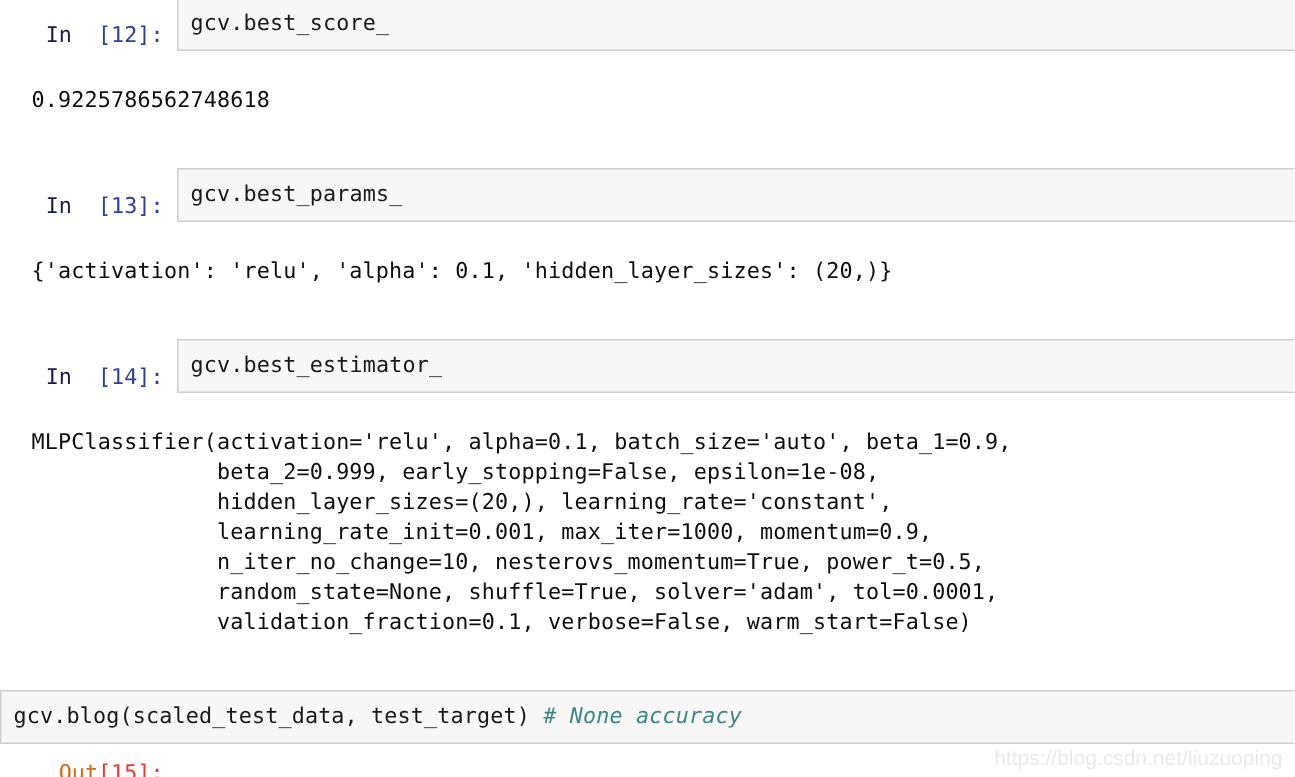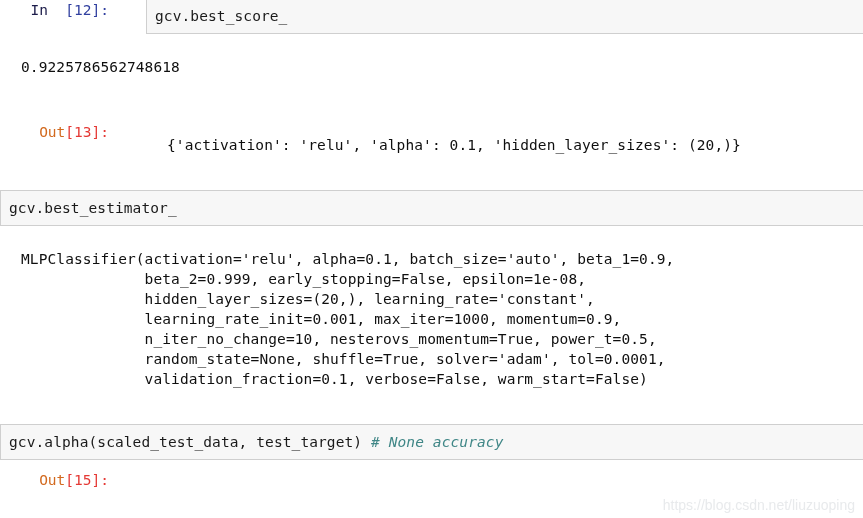--- a/index.html
+++ b/index.html
@@ -20,23 +20,22 @@
   #notebook {
     position: absolute;
     left: 0;
     top: 0;
     width: 863px;
   }
 
   
   .cell-row {
     display: flex;
-    align-items: flex-start;
+    align-items: flex-end;
     width: 100%;
-    gap: 28px;
   }
 
   
   .prompt {
     flex: 0 0 118px;
     width: 118px;
     box-sizing: border-box;
     text-align: right;
     padding-right: 9px;
     font-family: "DejaVu Sans Mono", "Liberation Mono", monospace;
@@ -141,31 +140,39 @@
   </div>
   <div class="gap-in-out"></div>
   <div class="cell-row">
     <div class="output-wrap">
       <pre class="output-text">0.9225786562748618</pre>
     </div>
   </div>
 
   <div class="gap-cells"></div>
 
-  <div class="gap-in-out"></div>
-  <div class="cell-row">
-    <div class="prompt prompt-out"><span>Out</span><span class="idx">[13]:</span></div>
+  <div class="cell-row row-in">
+    <div class="prompt prompt-in"><span>In  </span><span class="idx">[13]:</span></div>
+    <div class="input-wrap">
+      <div class="input-box">
+        <div class="code-line"><span>gcv.best_params_</span></div>
+      </div>
+    </div>
+  </div>
+  <div class="gap-in-out"></div>
+  <div class="cell-row">
     <div class="output-wrap">
       <pre class="output-text">{'activation': 'relu', 'alpha': 0.1, 'hidden_layer_sizes': (20,)}</pre>
     </div>
   </div>
 
   <div class="gap-cells"></div>
 
   <div class="cell-row row-in">
+    <div class="prompt prompt-in"><span>In  </span><span class="idx">[14]:</span></div>
     <div class="input-wrap">
       <div class="input-box">
         <div class="code-line"><span>gcv.best_estimator_</span></div>
       </div>
     </div>
   </div>
   <div class="gap-in-out"></div>
   <div class="cell-row">
     <div class="output-wrap">
       <pre class="output-text">MLPClassifier(activation='relu', alpha=0.1, batch_size='auto', beta_1=0.9,
@@ -176,21 +183,21 @@
               random_state=None, shuffle=True, solver='adam', tol=0.0001,
               validation_fraction=0.1, verbose=False, warm_start=False)</pre>
     </div>
   </div>
 
   <div class="gap-cells"></div>
 
   <div class="cell-row row-in">
     <div class="input-wrap">
       <div class="input-box">
-        <div class="code-line"><span>gcv.alpha(scaled_test_data, test_target) </span><span class="code-comment"># None accuracy</span></div>
+        <div class="code-line"><span>gcv.blog(scaled_test_data, test_target) </span><span class="code-comment"># None accuracy</span></div>
       </div>
     </div>
   </div>
   <div class="gap-in-out"></div>
   <div class="cell-row">
     <div class="prompt prompt-out"><span>Out</span><span class="idx">[15]:</span></div>
   </div>
 
 </div>
 

